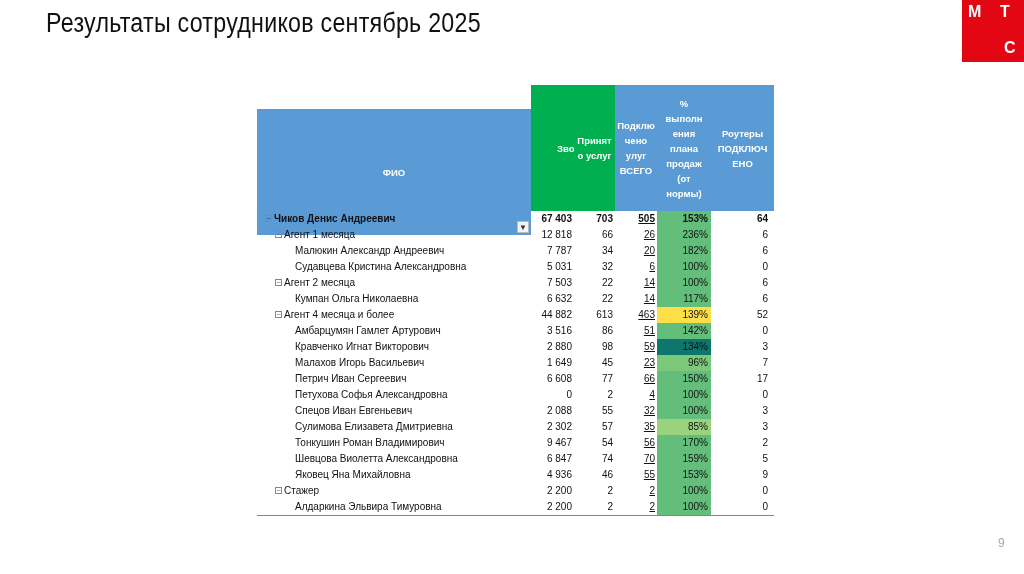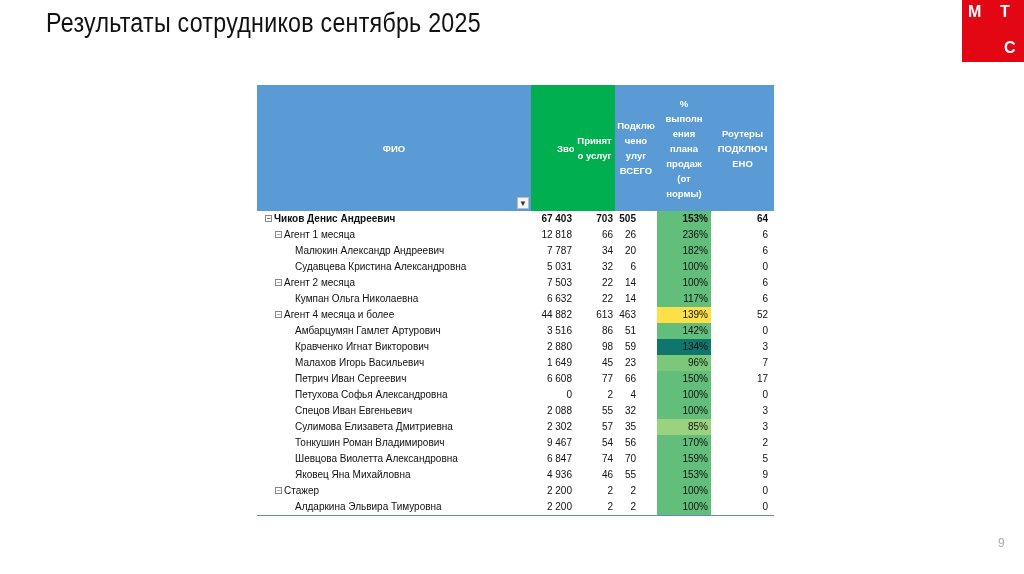--- a/index.html
+++ b/index.html
@@ -22,21 +22,21 @@
   .green { background:#00b050;padding-left:43px; }
   .filter-btn { position:absolute; right:2px; bottom:2px; width:12px; height:12px; background:#f4f4f4; border:1px solid #bbb;
                 font-size:8px; color:#333; line-height:12px; text-align:center; box-sizing:border-box; }
   .rows { position:relative; width:517px; border-bottom:1.5px solid #5b8dc8; }
   .row { position:relative; height:16px; font-size:10px; color:#111; }
   .row.bold { font-weight:bold; }
   .cell { position:absolute; top:0; height:16px; line-height:16px; text-align:right; white-space:nowrap; box-sizing:border-box; padding-right:2px; }
   .c-name { left:0; width:274px; text-align:left; }
   .c1 { left:274px; width:43px; }
   .c2 { left:317px; width:41px; }
-  .c3 { left:339px; width:42px; }
+  .c3 { left:358px; width:42px;text-decoration:underline; }
   .c4 { left:400px; width:54px; padding-right:3px; }
   .c5 { left:454px; width:63px; padding-right:6px; }
   .toggle { display:inline-block; width:7px; height:7px; border:1px solid #888; font-size:7px; line-height:6px; text-align:center;
             color:#555; margin-right:2px; vertical-align:middle; box-sizing:border-box; position:relative; top:-1px; }
   .lvl0 { padding-left:8px; }
   .lvl1 { padding-left:18px; }
   .lvl2 { padding-left:38px; }
 </style>
 </head>
 <body>
@@ -44,21 +44,21 @@
 <div class="title">Результаты сотрудников сентябрь 2025</div>
 
 <div class="logo">
   <span class="l1">М</span>
   <span class="l2">Т</span>
   <span class="l3">С</span>
 </div>
 
 <div class="tbl">
   <div class="hdr">
-    <div class="hc blue" style="left:0;width:274px;">
+    <div class="hc blue" style="left:0;width:274px;margin-top:24px;">
       <span>ФИО</span>
       <div class="filter-btn">▼</div>
     </div>
     <div class="hc green" style="left:274px;width:43px;">
       <span>Звонки</span>
     </div>
     <div class="hc green" style="left:317px;width:41px;padding:0 2px;">
       <span>Принят о услуг</span>
     </div>
     <div class="hc blue" style="left:358px;width:42px;padding:0 19px;">

